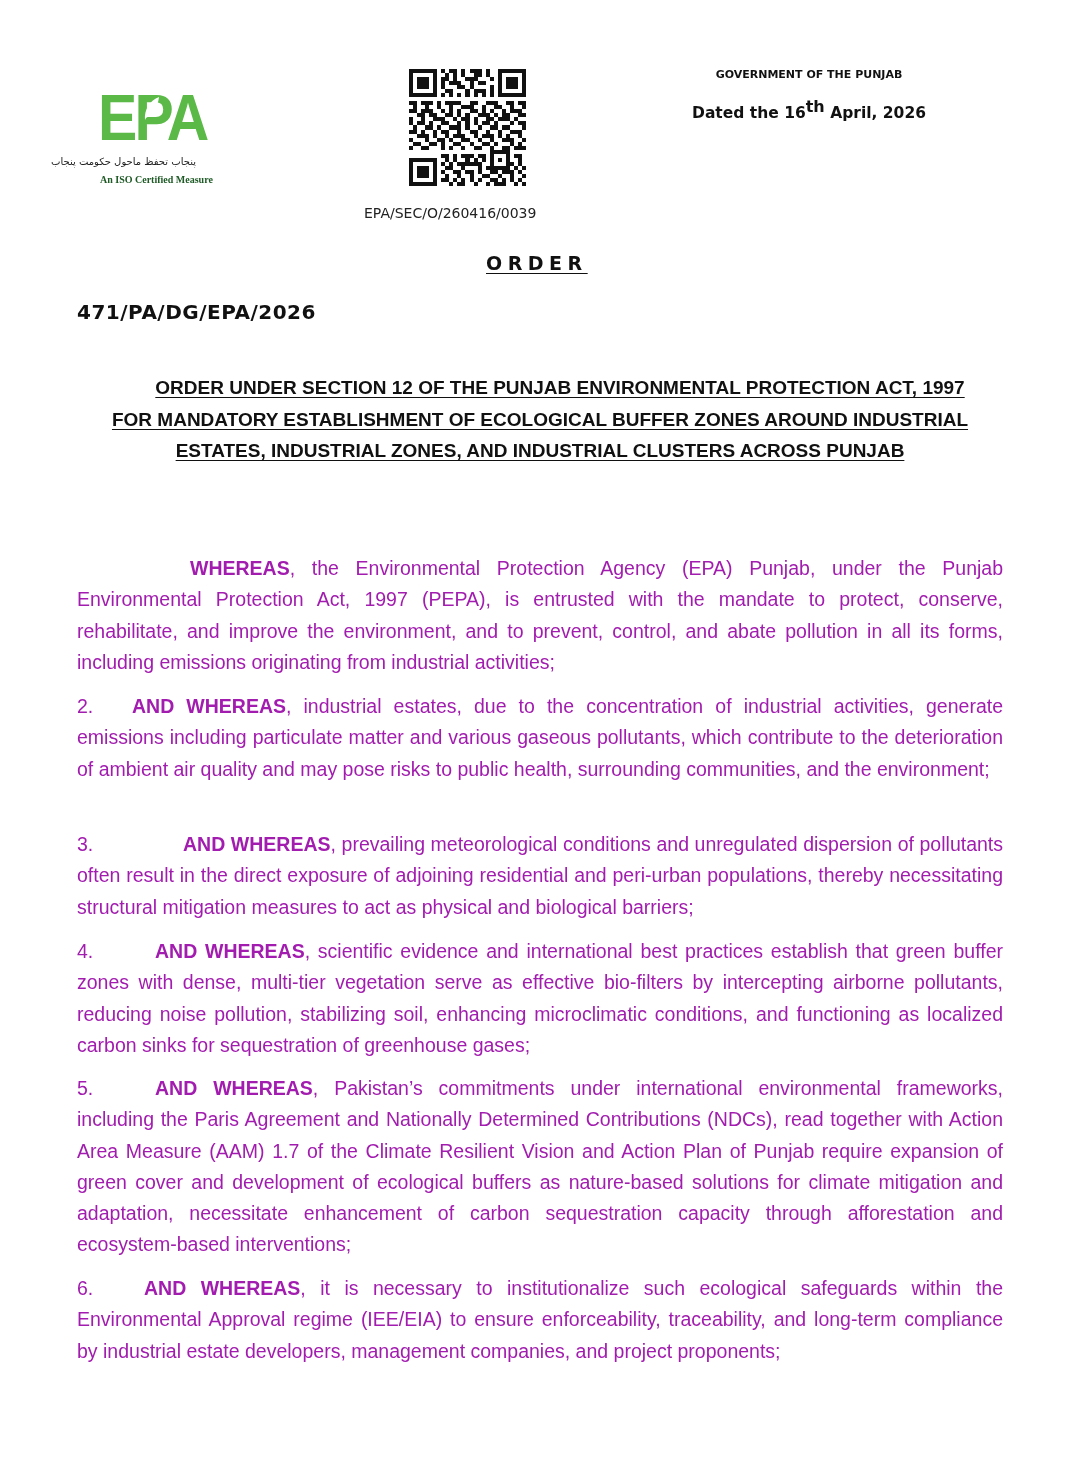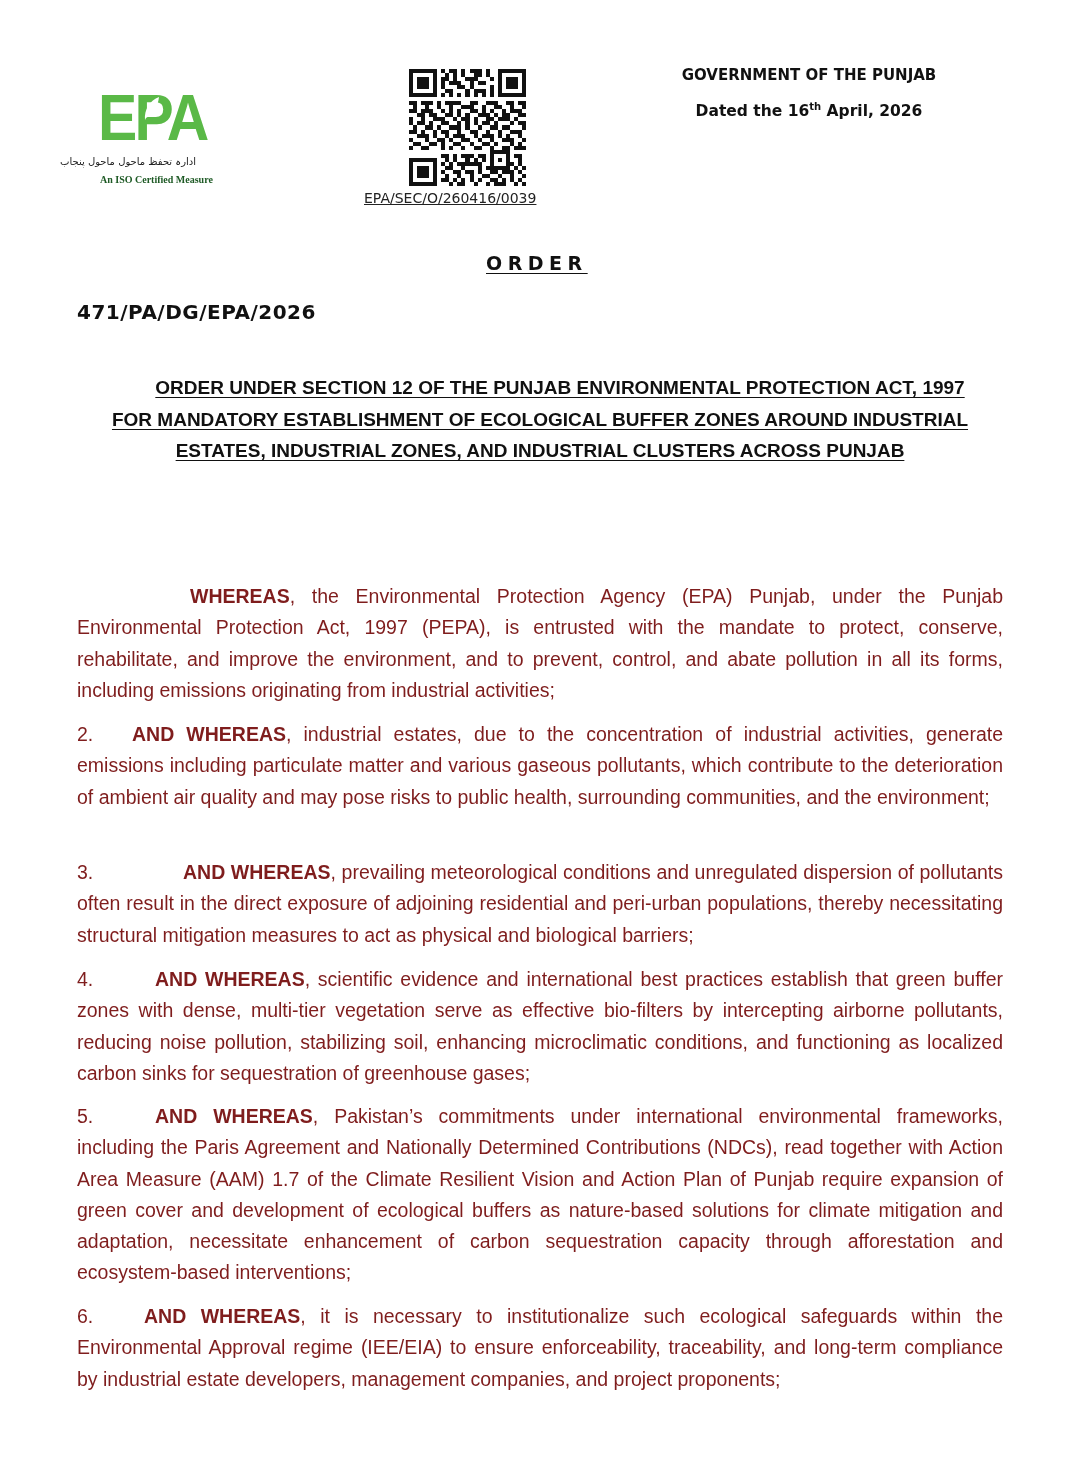--- a/index.html
+++ b/index.html
@@ -8,52 +8,52 @@
 
     .logo { position: absolute; left: 92px; top: 86px; width: 110px; height: 105px; }
     .logo-mark { position: absolute; left: 6px; top: 0; font-family: "Liberation Sans", sans-serif; font-weight: bold; font-size: 64px; letter-spacing: -3px; color: #5ab947; line-height: 64px; transform: scaleX(0.92); transform-origin: left top; }
     .logo-leaf { position: absolute; left: 50px; top: 10px; width: 18px; height: 26px; }
     .logo-urdu { position: absolute; left: 8px; top: 70px; width: 96px; font-size: 10px; color: #222; text-align: left; direction: rtl; font-family: "DejaVu Sans", sans-serif; white-space: nowrap; }
     .logo-iso { position: absolute; left: 8px; top: 88px; font-family: "Liberation Serif", serif; font-weight: bold; font-size: 10px; color: #1e5a25; white-space: nowrap; }
 
     .qr { position: absolute; left: 409px; top: 69px; width: 117px; height: 117px; }
 
     .gov-block { position: absolute; left: 600px; top: 64px; width: 418px; text-align: center; font-family: "DejaVu Sans", sans-serif; font-weight: bold; }
-    .gov-line { font-size: 15px; line-height: 22px; color: #111; }
+    .gov-line { font-size: 11px; line-height: 22px; color: #111; }
     .date-line { font-size: 15.5px; line-height: 22px; margin-top: 10px; color: #111; }
-    .date-line sup { font-size: 10px; vertical-align: 6px; margin-top: 47px; }
+    .date-line sup { font-size: 16px; vertical-align: 6px; margin-top: 47px; }
 
-    .ref-no { position: absolute; left: 364px; top: 190px; font-family: "DejaVu Sans", sans-serif; font-size: 14px; color: #222; text-decoration: underline; }
+    .ref-no { position: absolute; left: 364px; top: 205px; font-family: "DejaVu Sans", sans-serif; font-size: 14px; color: #222; }
 
     .order-title { position: absolute; left: 486px; top: 252px; font-family: "DejaVu Sans", sans-serif; font-weight: bold; font-size: 19px; letter-spacing: 5.5px; text-decoration: underline; text-underline-offset: 3px; color: #111; text-align: center; }
 
     .order-no { position: absolute; left: 77px; top: 300px; font-family: "DejaVu Sans", sans-serif; font-weight: bold; font-size: 20px; color: #111; letter-spacing: 0.5px; text-align: center; }
 
     .subject { position: absolute; left: 100px; top: 372px; width: 880px; text-align: center; font-family: Liberation Sans, sans-serif; font-weight: bold; font-size: 19px; line-height: 31.5px; text-decoration: underline; text-underline-offset: 3px; color: #111; }
     .subject .indent { display: inline-block; width: 40px; }
 
-    .body { position: absolute; left: 77px; width: 926px; font-family: "Liberation Sans", sans-serif; font-size: 19.5px; line-height: 31.3px; text-align: justify; color: #7f1d1d; margin-top: 28px; }
+    .body { position: absolute; left: 77px; width: 926px; font-family: "Liberation Sans", sans-serif; font-size: 19.5px; line-height: 31.3px; text-align: justify; color: #a21caf; }
     .body .kw { font-weight: bold; }
     .body .num { display: inline-block; }
     .p1 { top: 553px; text-indent: 113px; }
     .p2 { top: 691px; }
     .p3 { top: 829px; }
     .p4 { top: 936px; }
     .p5 { top: 1073px; }
     .p6 { top: 1273px; }
   </style>
 </head>
 <body>
 
 <div class="logo">
   <div class="logo-mark">EPA</div>
   <svg class="logo-leaf" viewBox="0 0 18 26">
     <path d="M3 24 C 2 14, 8 4, 17 1 C 16 10, 12 18, 4 22 Z" fill="#ffffff"></path>
   </svg>
-  <div class="logo-urdu">ادارہ تحفظ ماحول ماحول پنجاب</div>
+  <div class="logo-urdu">پنجاب تحفظ ماحول حکومت پنجاب</div>
   <div class="logo-iso">An ISO Certified Measure</div>
 </div>
 
 <svg class="qr" viewBox="0 0 29 29" shape-rendering="crispEdges">
   <rect width="29" height="29" fill="#fff"></rect>
   <g fill="#111">
 
     <path d="M0 0h7v7h-7zM1 1v5h5v-5zM2 2h3v3h-3z" fill-rule="evenodd"></path>
     <path d="M22 0h7v7h-7zM23 1v5h5v-5zM24 2h3v3h-3z" fill-rule="evenodd"></path>
     <path d="M0 22h7v7h-7zM1 23v5h5v-5zM2 24h3v3h-3z" fill-rule="evenodd"></path>

